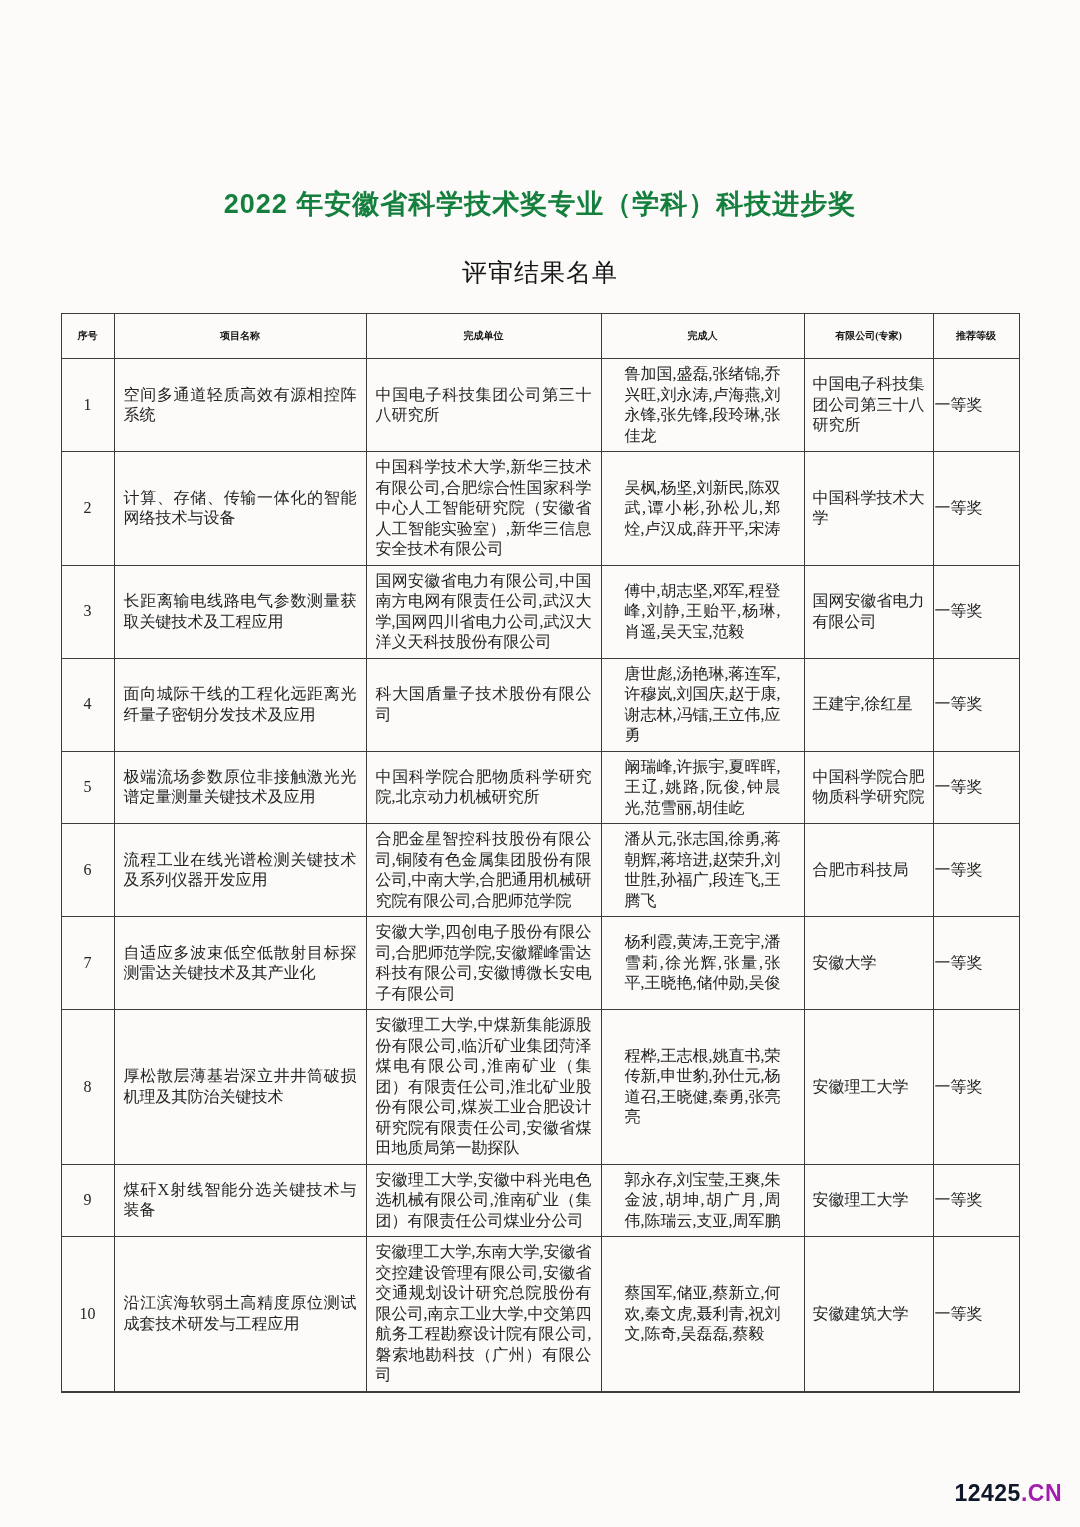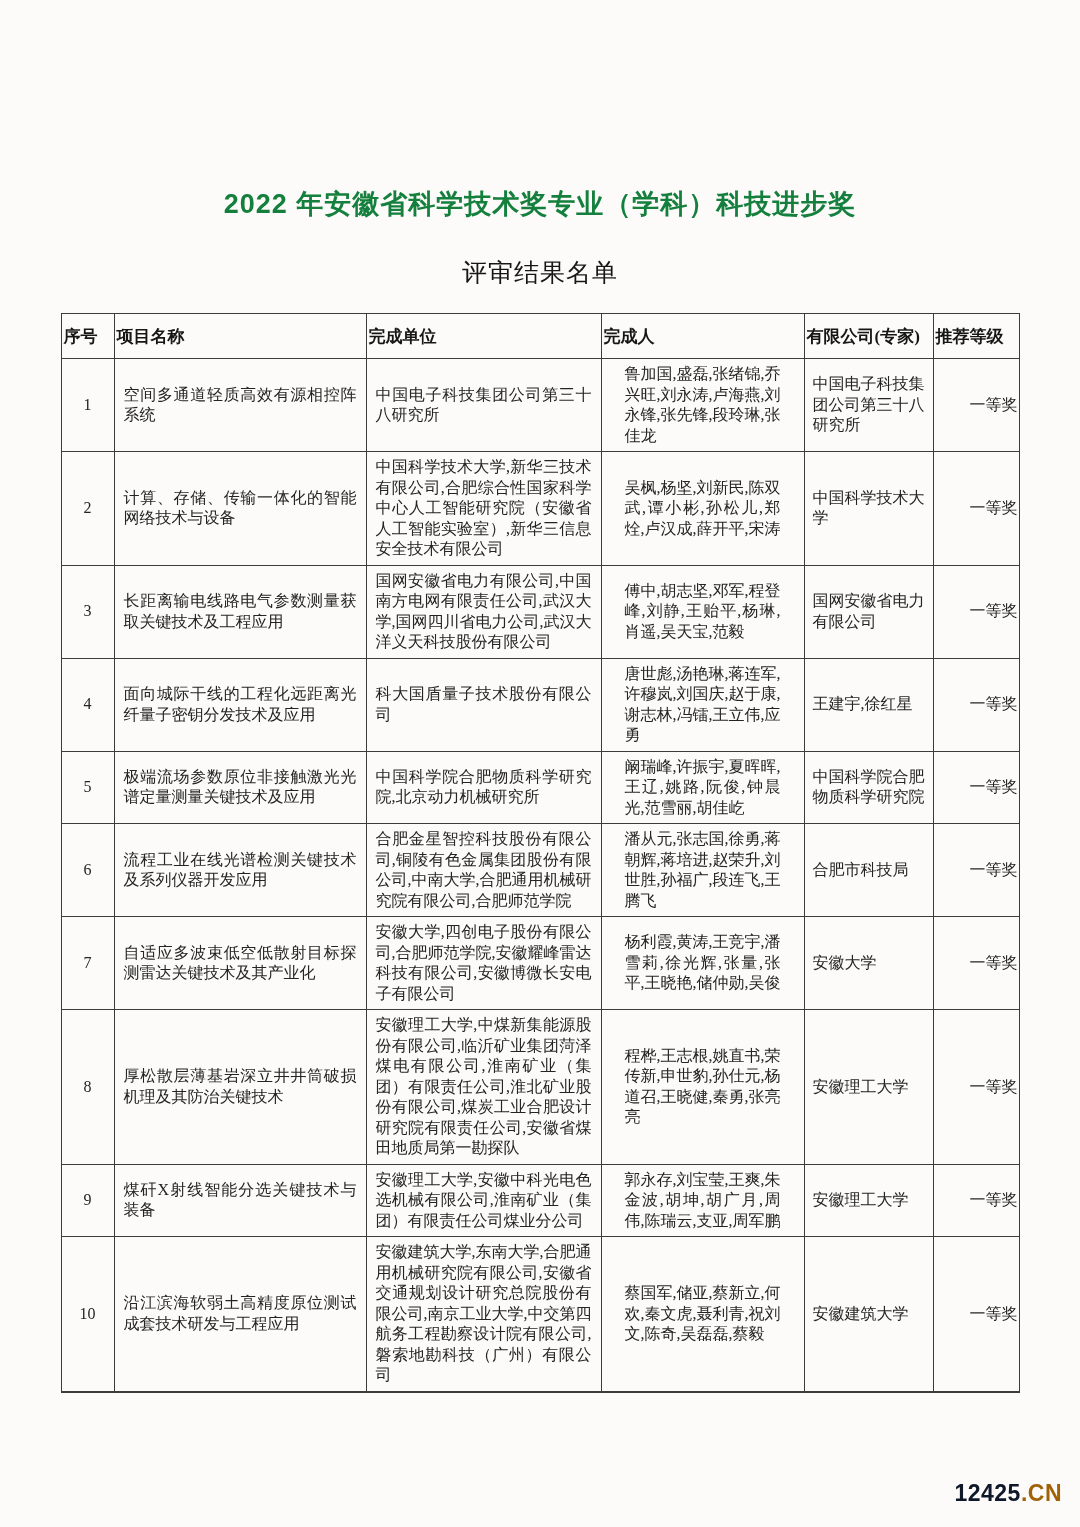--- a/index.html
+++ b/index.html
@@ -44,37 +44,37 @@
     border: 1px solid #3c3c3c;
     border-bottom-width: 2px;
   }
   .award-table th, .award-table td {
     border: 1px solid #3c3c3c;
     vertical-align: middle;
     word-break: break-all;
   }
   .award-table th {
     height: 40px;
-    font-size: 17px;
+    font-size: 10px;
     font-weight: bold;
-    text-align: left;
+    text-align: center;
     padding: 2px;
     color: #161616;
   }
   .award-table td {
     font-size: 16px;
     line-height: 20.5px;
     color: #242424;
   }
   .col-no     { text-align: center; }
   .col-project{ text-align: justify; text-justify: inter-character; padding: 1px 9px; }
   .col-units  { text-align: justify; text-justify: inter-character; padding: 5px 9px; }
   .col-people { text-align: justify; text-justify: inter-character; padding: 5px 23px; }
   .col-nominator { text-align: justify; text-justify: inter-character; padding: 5px 8px; }
-  .col-grade  { text-align: right; }
+  .col-grade  { text-align: left; }
   .watermark {
     position: absolute;
     right: 18px;
     bottom: 20px;
     font-family: "Liberation Sans", "DejaVu Sans", sans-serif;
     font-weight: bold;
     font-size: 23px;
     letter-spacing: 0.5px;
   }
 </style>
@@ -173,24 +173,24 @@
           <td class="col-no">9</td>
           <td class="col-project">煤矸X射线智能分选关键技术与装备</td>
           <td class="col-units">安徽理工大学,安徽中科光电色选机械有限公司,淮南矿业（集团）有限责任公司煤业分公司</td>
           <td class="col-people">郭永存,刘宝莹,王爽,朱金波,胡坤,胡广月,周伟,陈瑞云,支亚,周军鹏</td>
           <td class="col-nominator">安徽理工大学</td>
           <td class="col-grade">一等奖</td>
         </tr>
         <tr>
           <td class="col-no">10</td>
           <td class="col-project">沿江滨海软弱土高精度原位测试成套技术研发与工程应用</td>
-          <td class="col-units">安徽建筑大学,东南大学,合肥通用机械研究院有限公司,安徽省交通规划设计研究总院股份有限公司,南京工业大学,中交第四航务工程勘察设计院有限公司,磐索地勘科技（广州）有限公司</td>
+          <td class="col-units">安徽理工大学,东南大学,安徽省交控建设管理有限公司,安徽省交通规划设计研究总院股份有限公司,南京工业大学,中交第四航务工程勘察设计院有限公司,磐索地勘科技（广州）有限公司</td>
           <td class="col-people">蔡国军,储亚,蔡新立,何欢,秦文虎,聂利青,祝刘文,陈奇,吴磊磊,蔡毅</td>
           <td class="col-nominator">安徽建筑大学</td>
           <td class="col-grade">一等奖</td>
         </tr>
       </tbody>
   </table>
 
   <div class="watermark">
-    <span style="color: #0f172a;">12425</span><span style="color: #a16207;">.CN</span>
+    <span style="color: #0f172a;">12425</span><span style="color: #a21caf;">.CN</span>
   </div>
 </div>
 
 </body></html>

